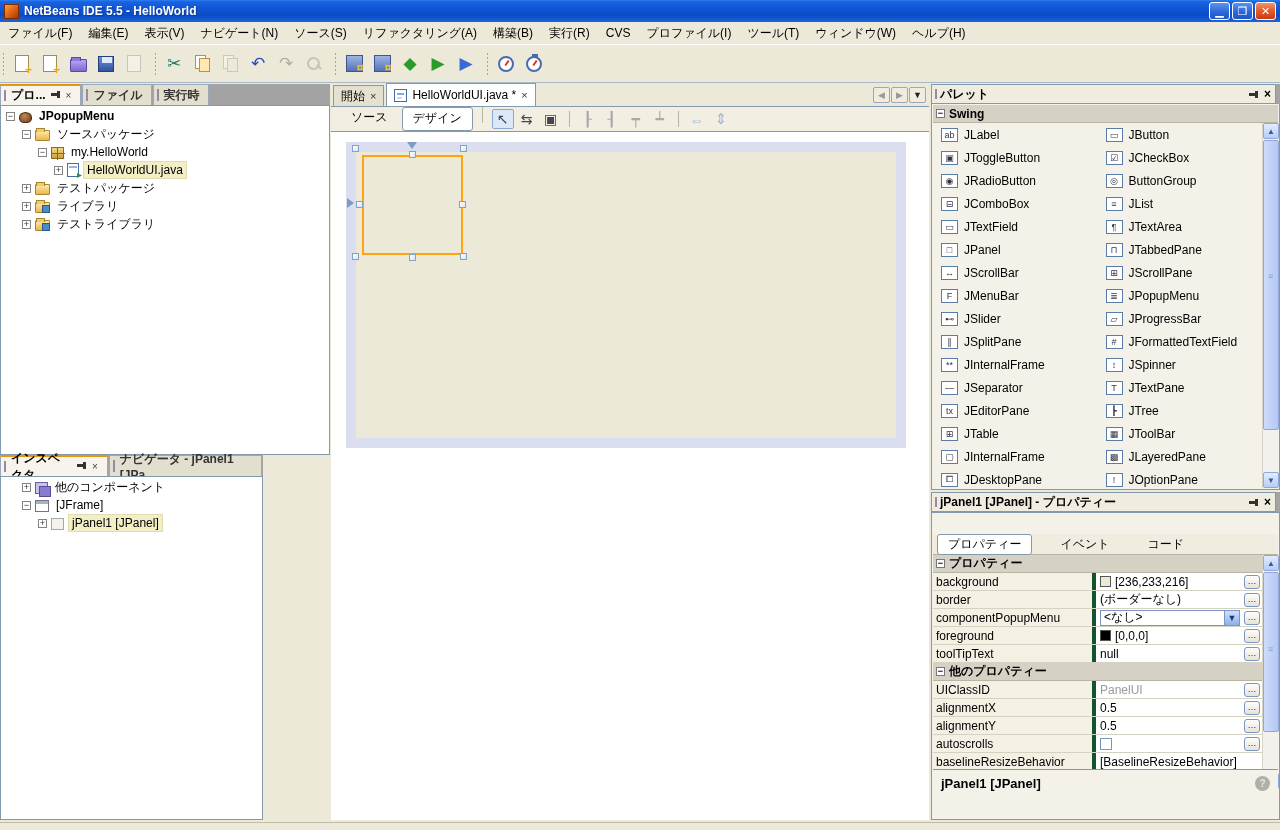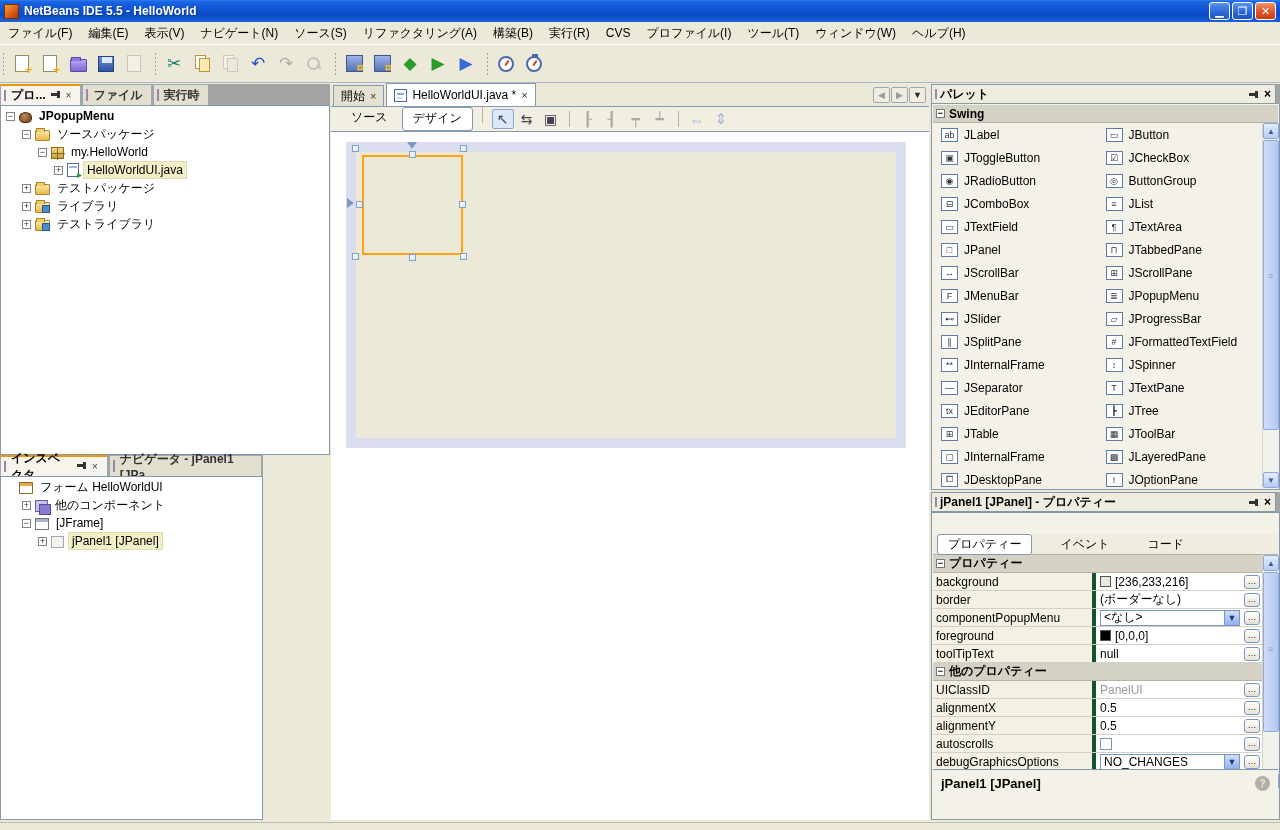--- a/index.html
+++ b/index.html
@@ -339,25 +339,20 @@
         <span>インスペクタ</span>
         <span class="minibtn"><span class="pin-glyph"></span></span>
         <span class="minibtn">×</span>
       </div>
       <div class="wtab">
         <span>ナビゲータ - jPanel1 [JPa...</span>
       </div>
     </div>
   <div class="body" style="top:21px;">
     <div class="tree" id="inspector-tree">
-        <div class="trow" style="padding-left: 4px;">
-          <span class="expander none"></span>
-          <span class="ticon ti-form"></span>
-          <span class="tlabel">フォーム HelloWorldUI</span>
-        </div>
         <div class="trow" style="padding-left: 20px;">
           <span class="expander">+</span>
           <span class="ticon ti-comps"></span>
           <span class="tlabel">他のコンポーネント</span>
         </div>
         <div class="trow" style="padding-left: 20px;">
           <span class="expander">−</span>
           <span class="ticon ti-jframe"></span>
           <span class="tlabel">[JFrame]</span>
         </div>
@@ -662,20 +657,26 @@
         </div>
         <div class="prow">
           <div class="pname">autoscrolls</div>
           <div class="pval">
             <span class="cb"></span>
             <span></span>
             <span class="ell-btn">…</span>
           </div>
         </div>
         <div class="prow">
+          <div class="pname">baselineResizeBehavior</div>
+          <div class="pval">
+            <span>[BaselineResizeBehavior]</span>
+          </div>
+        </div>
+        <div class="prow">
           <div class="pname">debugGraphicsOptions</div>
           <div class="pval">
             <div class="combo">
               <span class="cval">NO_CHANGES</span>
               <span class="carrow">▼</span>
             </div>
             <span class="ell-btn">…</span>
           </div>
         </div>
       </div>

